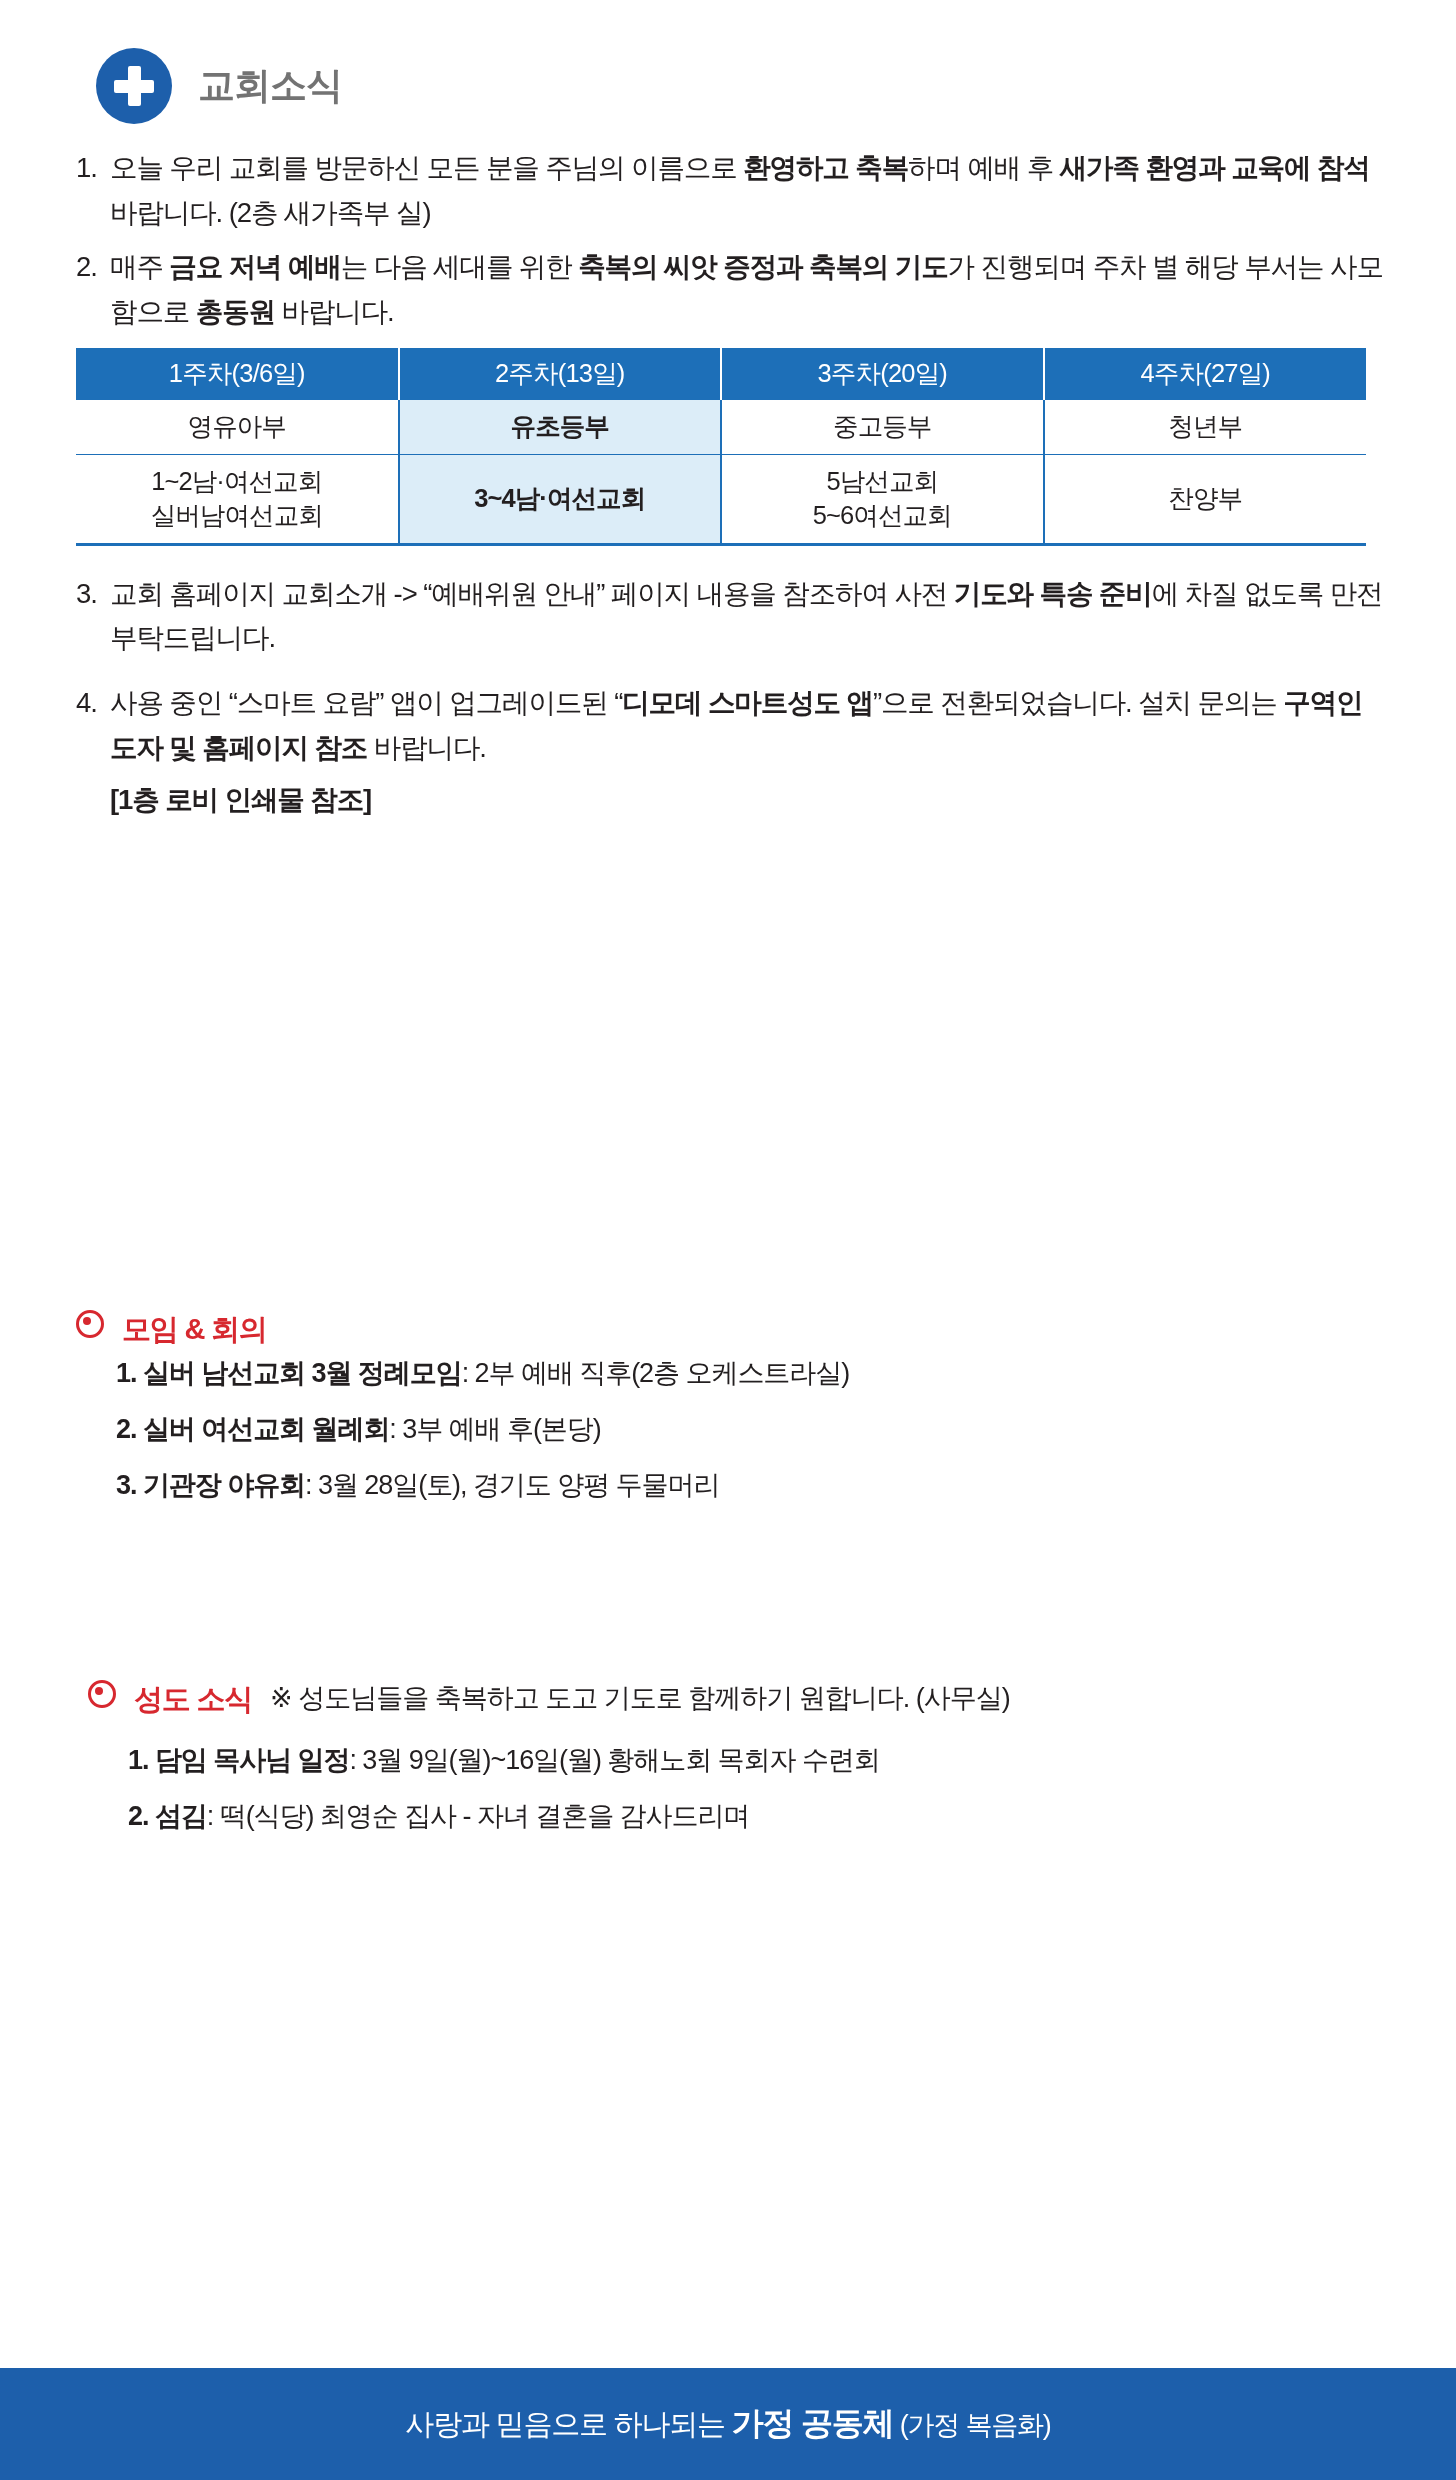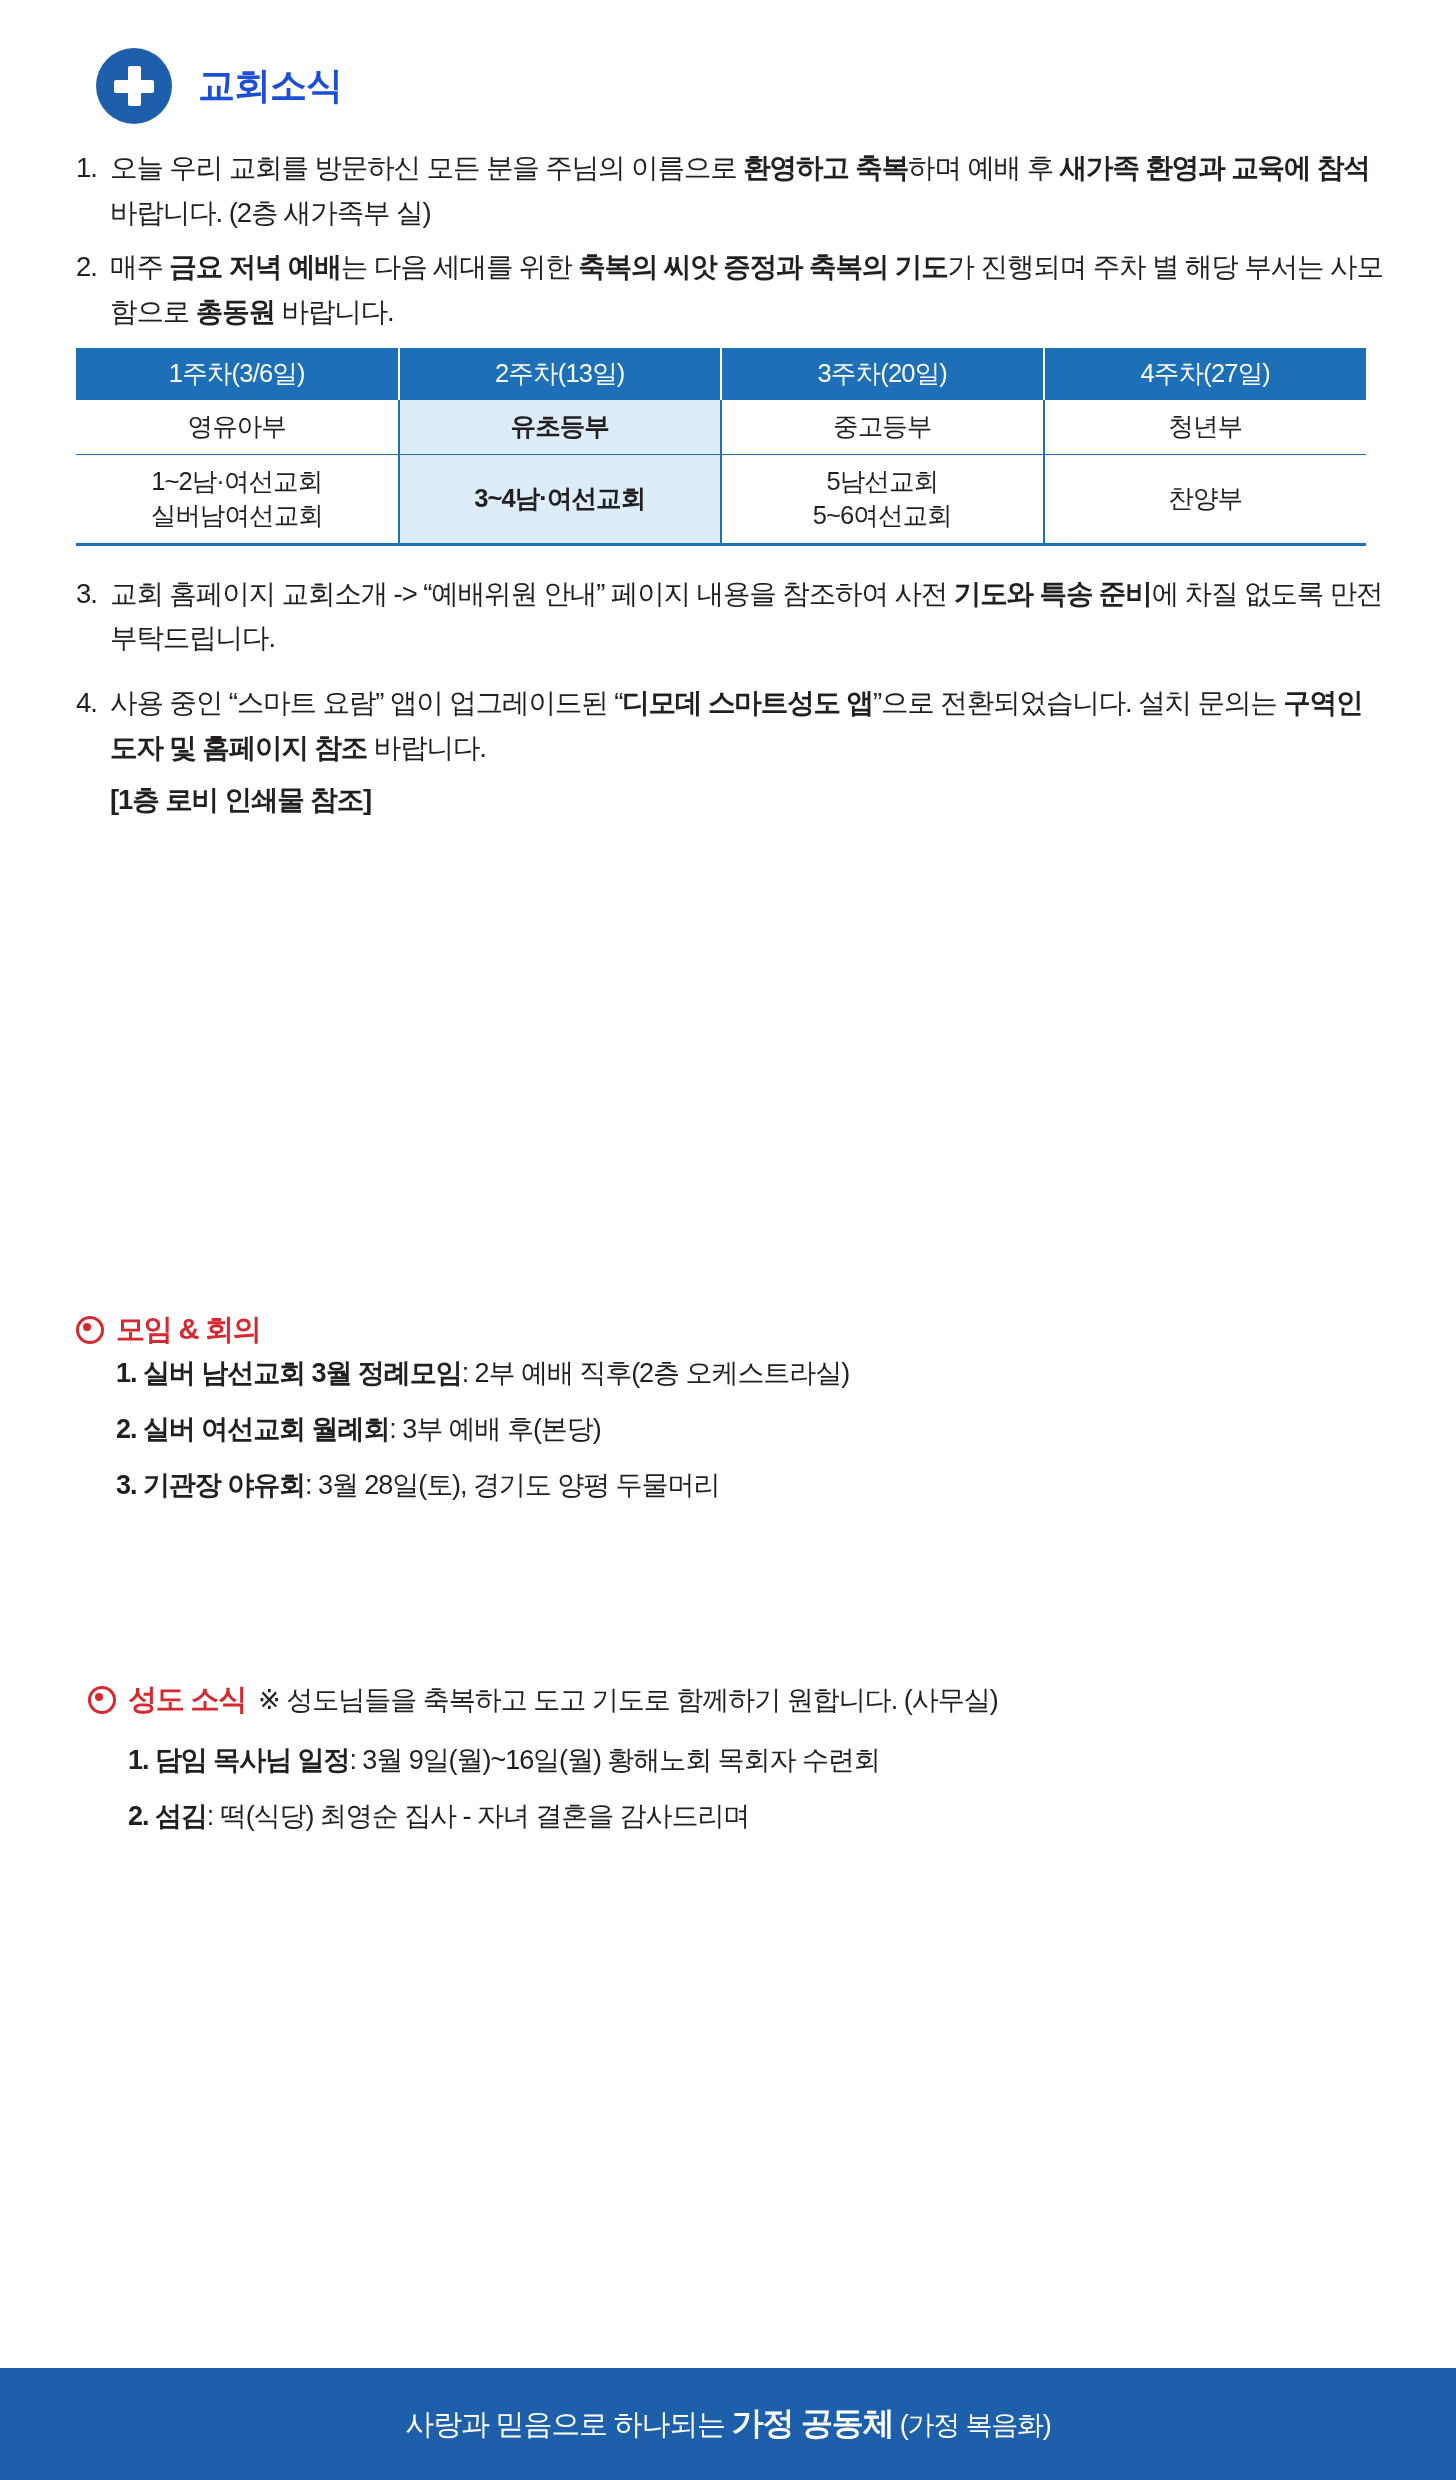--- a/index.html
+++ b/index.html
@@ -55,21 +55,21 @@
   .header-badge::after {
     width: 13px;
     height: 40px;
     left: 31.5px;
     top: 18px;
   }
   .header-title {
     font-size: 37px;
     font-weight: bold;
     letter-spacing: -1px;
-    color: #1d4ed8;
+    color: #737373;
   }
 
   
   .notices {
     margin-top: 22px;
     padding-left: 6px;
   }
   .notice {
     display: flex;
     align-items: flex-start;
@@ -126,22 +126,21 @@
     background: #dcedf8;
     font-weight: bold;
   }
 
   
   .section {
     margin-left: 6px;
   }
   .sec-head {
     display: flex;
-    align-items: center;
-    gap: 12px;
+    gap: 18px;
     font-size: 29px;
     font-weight: bold;
     color: #d7282f;
     letter-spacing: -1.2px;
   }
   .sec-head .bullet {
     width: 22px;
     height: 22px;
     border-radius: 50%;
     border: 3.5px solid #d7282f;

